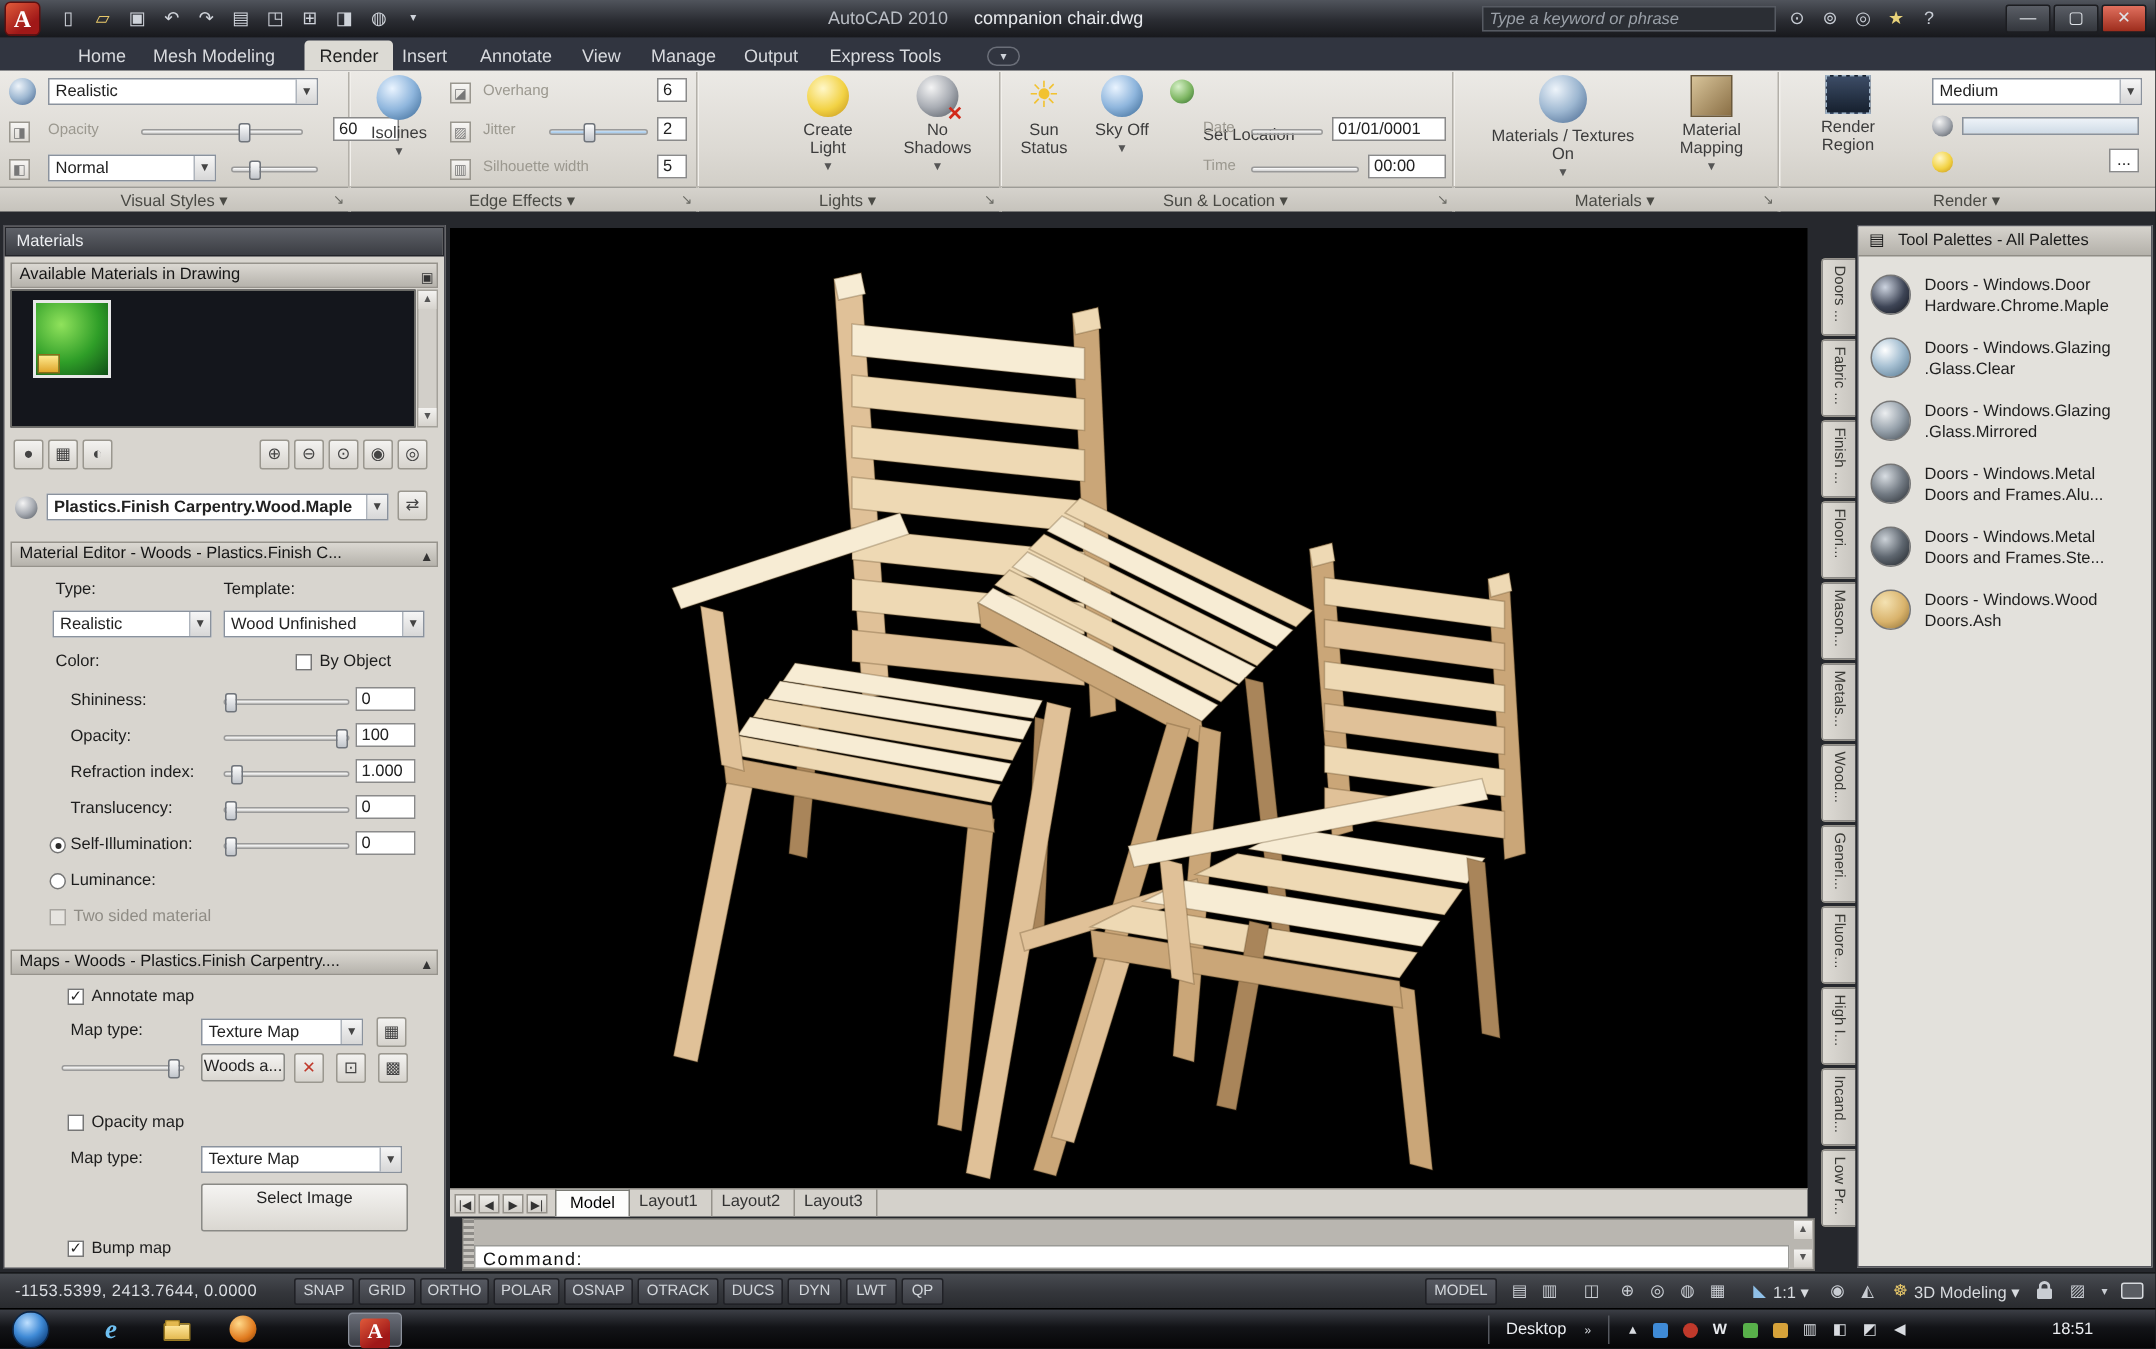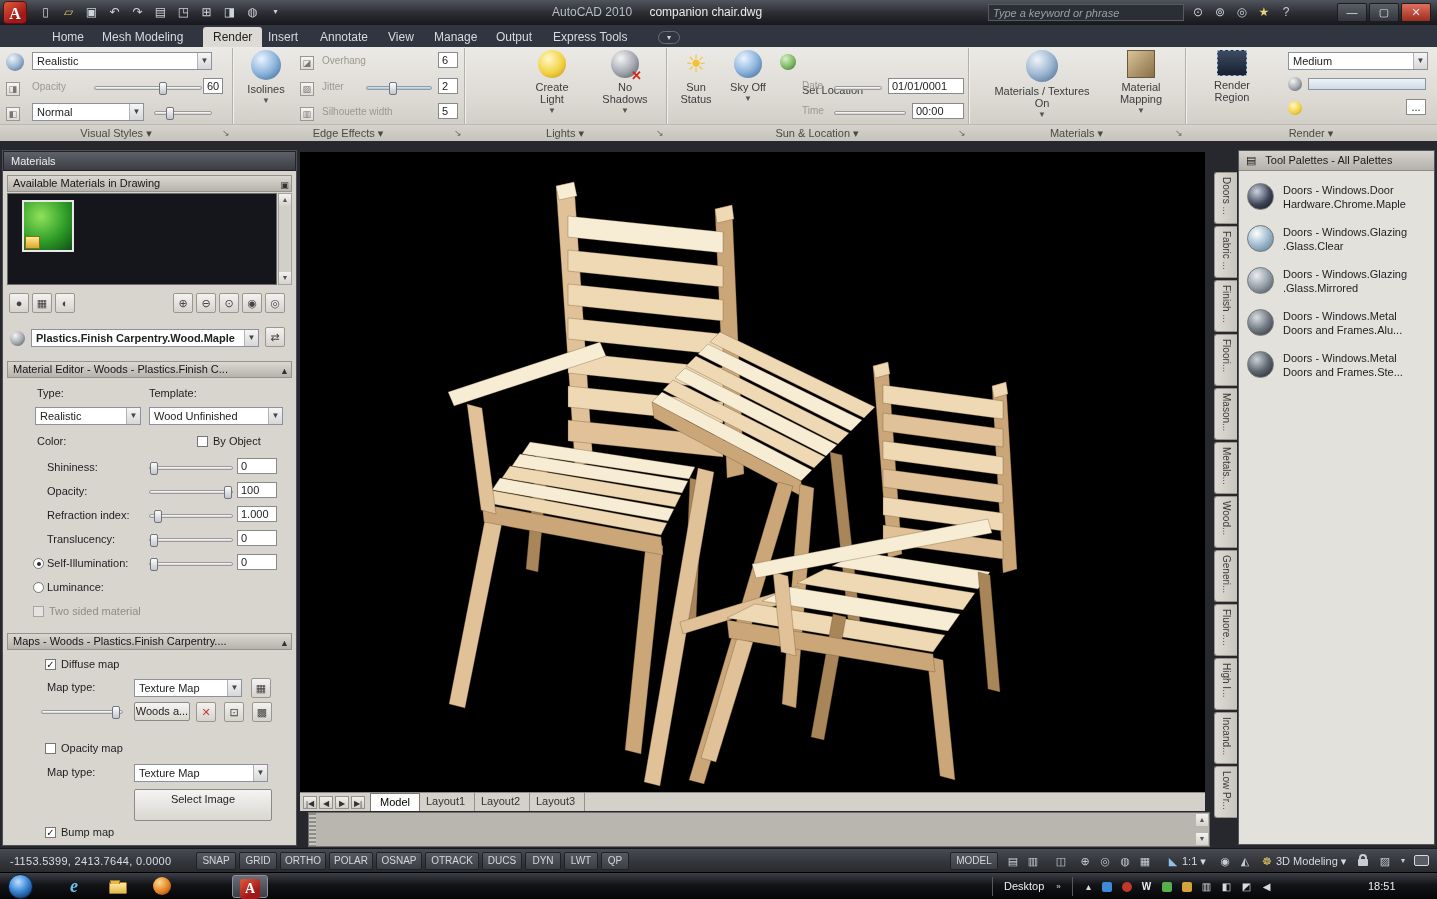--- a/index.html
+++ b/index.html
@@ -215,21 +215,21 @@
           <span class="cval">Realistic</span>
           <span class="carr">▼</span>
         </div>
       </div>
       <div class="prow" style="left:6px; top:31px; width:220px">
         <span class="togsq">◨</span>
         <span class="rgray" style="position:absolute; left:26px; top:3px">Opacity</span>
         <span class="rslider" style="left:88px; top:8px; width:108px">
             <span class="rthumb" style="left:60%"></span>
           </span>
-        <span class="vbox" style="left:197px; top:0; width:20px">60</span>
+        <span class="vbox" style="left:216px; top:0; width:44px">60</span>
       </div>
       <div class="prow" style="left:6px; top:56px; width:220px">
         <span class="togsq">◧</span>
         <div class="combo" style="left:26px; top:0; width:112px">
           <span class="cval">Normal</span>
           <span class="carr">▼</span>
         </div>
         <span class="rslider" style="left:148px; top:8px; width:58px">
             <span class="rthumb" style="left:20%"></span>
           </span>
@@ -435,21 +435,21 @@
     <span class="plab" style="left:44px; top:430px">Luminance:</span>
 
     <span class="cb dis" style="position:absolute; left:30px; top:455px"></span>
     <span class="plab dim" style="left:46px; top:454px">Two sided material</span>
 
     <div class="shead" style="left:4px; right:4px; top:482px">
       <span>Maps - Woods - Plastics.Finish Carpentry....</span>
       <span class="sbtn">▲</span>
     </div>
     <span class="cb" style="position:absolute; left:42px; top:508px">✓</span>
-    <span class="plab" style="left:58px; top:507px">Diffuse map</span>
+    <span class="plab" style="left:58px; top:507px">Annotate map</span>
     <span class="plab" style="left:44px; top:530px">Map type:</span>
     <div class="combo" style="left:131px; top:528px; width:108px">
       <span class="cval">Texture Map</span>
       <span class="carr">▼</span>
     </div>
     <div class="pbtn" style="left:248px; top:527px">▦</div>
     <span class="rslider" style="left:38px; top:559px; width:82px">
         <span class="rthumb" style="left:88%"></span>
       </span>
     <div class="btn" style="left:131px; top:551px; width:56px; height:19px; line-height:17px">Woods a...</div>
@@ -546,20 +546,23 @@
     <span class="nav-arr" style="left:35px">▶</span>
     <span class="nav-arr" style="left:51px">▶|</span>
     <span class="vtab active" style="left:70px">Model</span>
     <span class="vtab" style="left:117px">Layout1</span>
     <span class="vtab" style="left:172px">Layout2</span>
     <span class="vtab" style="left:227px">Layout3</span>
   </div>
 
   <div id="cmdline">
     <div class="cmd-grip"></div>
+    <div class="cmd-row" style="top:17px">
+      <span>Command:</span>
+    </div>
     <span class="scroll-arrow" style="left:auto; right:1px; top:1px">▲</span>
     <span class="scroll-arrow" style="left:auto; right:1px; top:20px">▼</span>
   </div>
 
   <div id="tp-main">
     <div class="pal-title" style="position:absolute; left:0; top:0; right:0; height:20px; background:linear-gradient(#d6d3cd,#b4b1aa); color:#1a1a1a; border:none; border-bottom:1px solid #908d86">
       <span style="margin-right:6px">▤</span>
       <span>Tool Palettes - All Palettes</span>
     </div>
     <div class="tp-item" style="top:28px">
@@ -579,20 +582,25 @@
     </div>
     <div class="tp-item" style="top:154px">
       <span class="tp-sphere" style="background: radial-gradient(circle at 35% 30%, #d9dee3, #737b84 50%, #262a30)"></span>
       <span class="tp-line" style="top:5px">Doors - Windows.Metal</span>
       <span class="tp-line" style="top:19px">Doors and Frames.Alu...</span>
     </div>
     <div class="tp-item" style="top:196px">
       <span class="tp-sphere" style="background: radial-gradient(circle at 35% 30%, #ccd2d8, #5f6770 50%, #1d2126)"></span>
       <span class="tp-line" style="top:5px">Doors - Windows.Metal</span>
       <span class="tp-line" style="top:19px">Doors and Frames.Ste...</span>
+    </div>
+    <div class="tp-item" style="top:238px">
+      <span class="tp-sphere" style="background: radial-gradient(circle at 35% 30%, #f4e2b2, #d9b36c 55%, #8a6a30)"></span>
+      <span class="tp-line" style="top:5px">Doors - Windows.Wood</span>
+      <span class="tp-line" style="top:19px">Doors.Ash</span>
     </div>
   </div>
   <div id="tp-tabs">
     <div class="tp-tab" style="top:0">
         <span>Doors ...</span>
       </div>
     <div class="tp-tab" style="top:54px">
         <span>Fabric ...</span>
       </div>
     <div class="tp-tab" style="top:108px">

